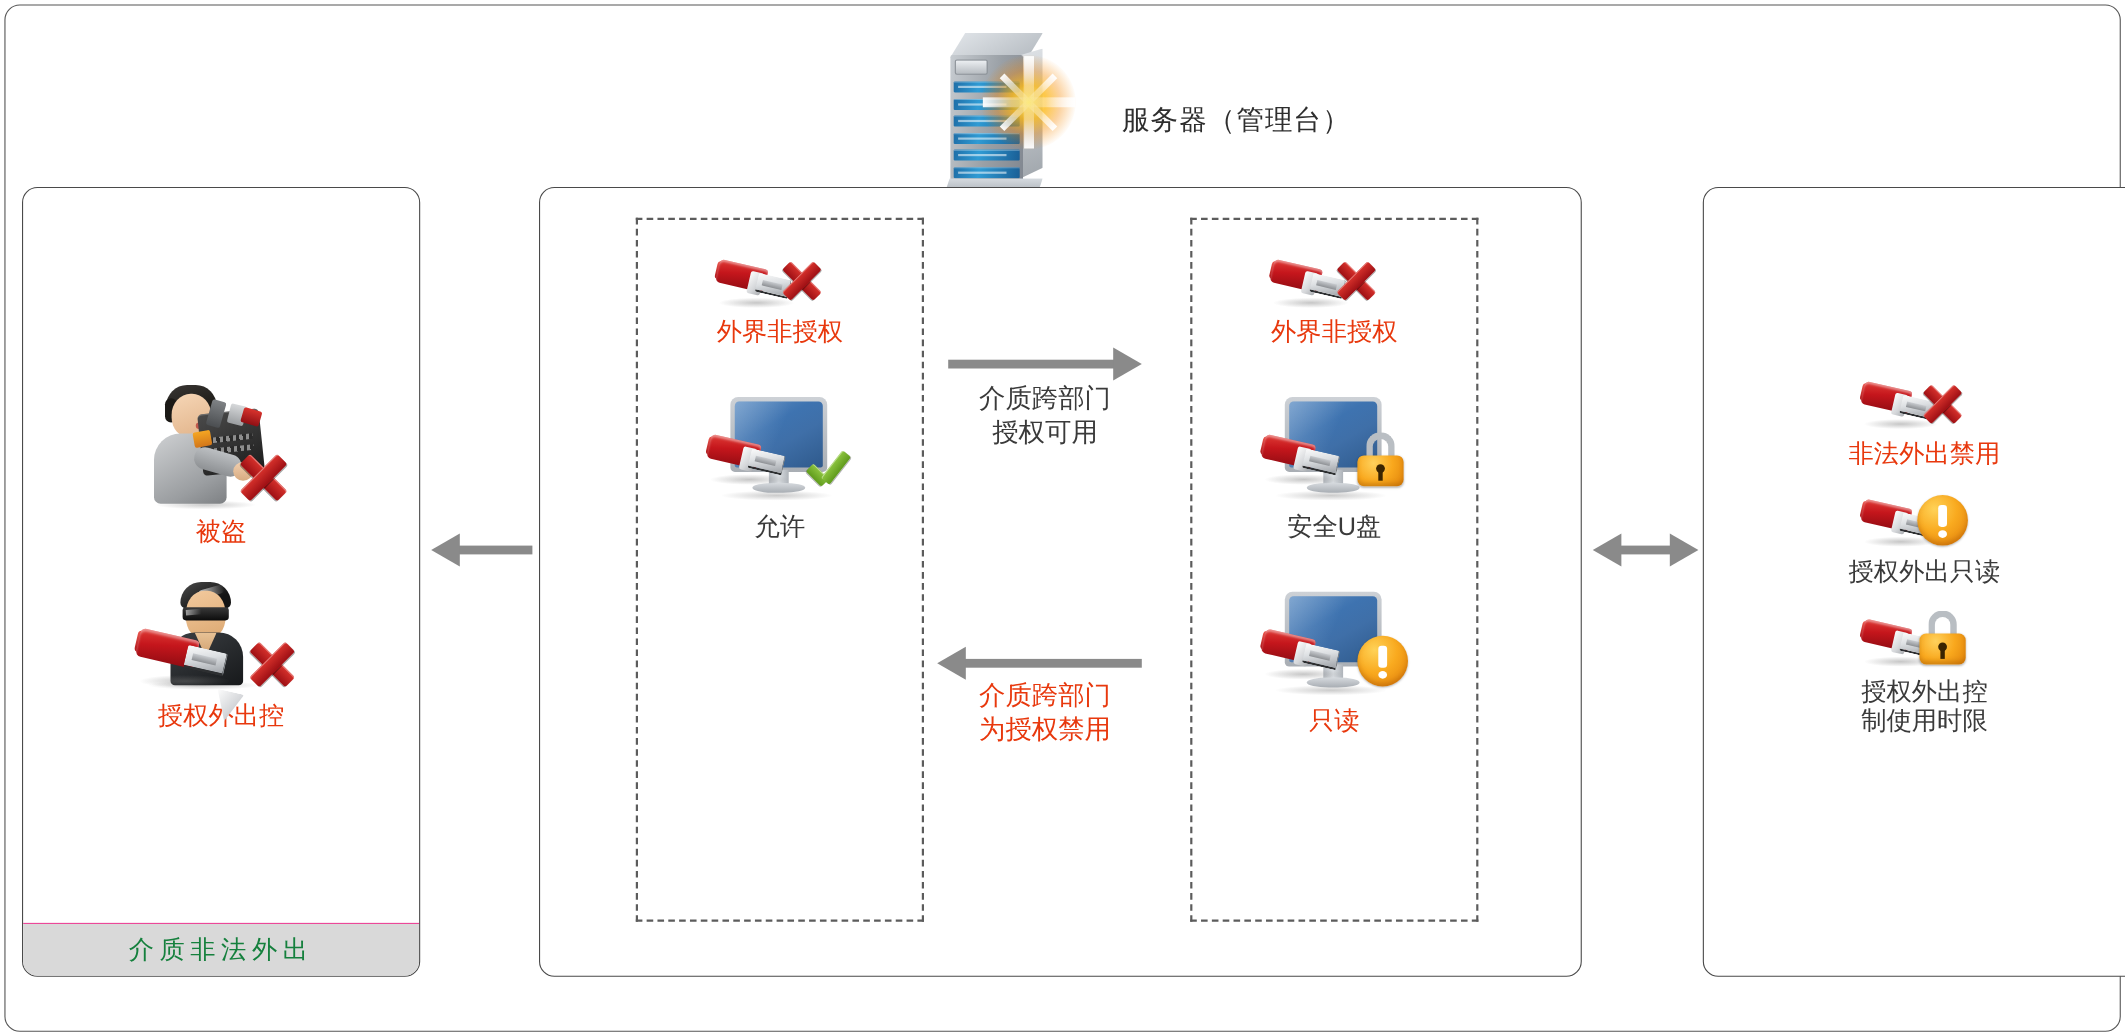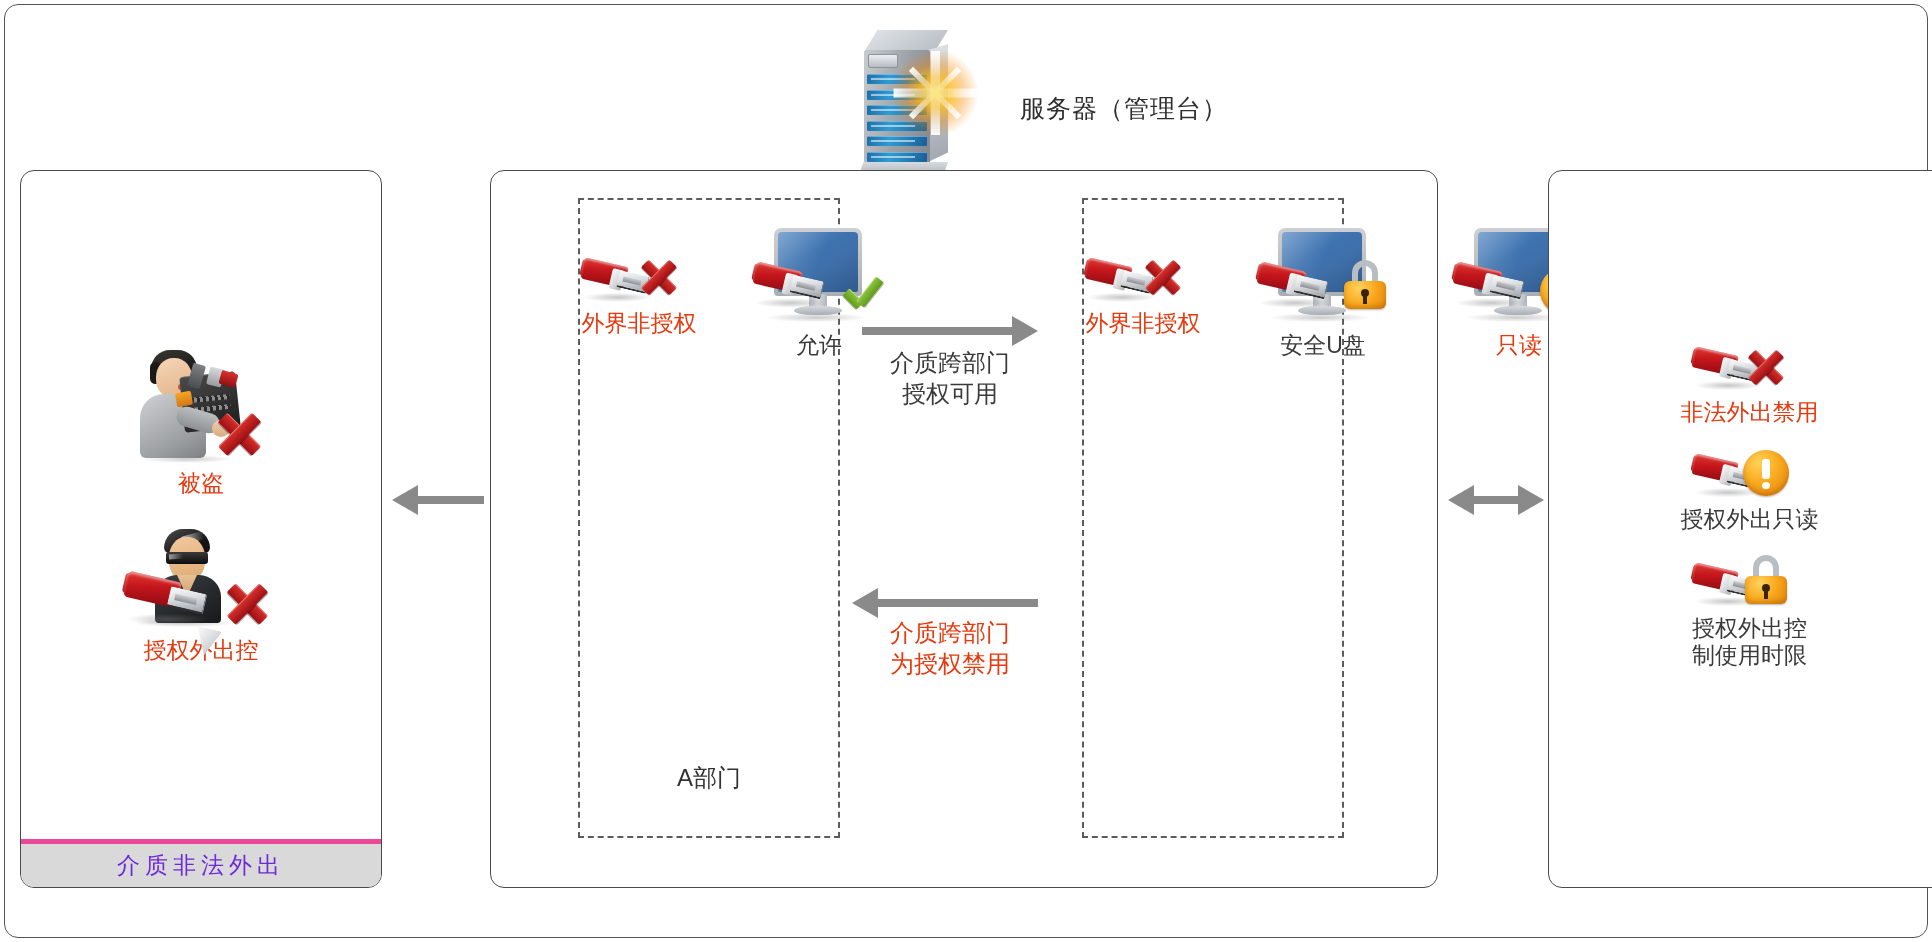--- a/index.html
+++ b/index.html
@@ -42,26 +42,26 @@
     display: flex;
     flex-direction: column;
     align-items: center;
     justify-content: center;
   }
   .panel-footer {
     position: absolute;
     left: 0; right: 0; bottom: 0;
     height: 48px;
     background: #d9d9d9;
-    border-top: 5px solid #ec4899;
+    border-top: 1px solid #ec4899;
     display: flex;
     align-items: center;
     justify-content: center;
     font-size: 23px;
-    color: #6d28d9;
+    color: #15803d;
     letter-spacing: 5px;
   }
 
   
   .item {
     display: flex;
     flex-direction: column;
     align-items: center;
   }
   .item-label {
@@ -500,21 +500,21 @@
     position: absolute;
     border: 2px dashed #5c5c5c;
     background: #fff;
   }
   .dept-a { left: 578px; top: 198px; width: 262px; height: 640px; }
   .dept-b { left: 1082px; top: 198px; width: 262px; height: 640px; }
   .dept-stack {
     position: absolute;
     left: 0; right: 0; top: 28px;
     display: flex;
-    flex-direction: row;
+    flex-direction: column;
     align-items: center;
     gap: 40px;
   }
   .dept-name {
     position: absolute;
     left: 0; right: 0; bottom: 42px;
     text-align: center;
     font-size: 24px;
     color: #333;
   }
@@ -694,21 +694,20 @@
           <div class="check" style="position:absolute;left:96px;top:44px;">
             <span class="s1"></span>
               <span class="s2"></span>
           </div>
         </div>
         <div class="item-label lbl-dark">允许</div>
       </div>
 
 
     </div>
-    <div class="dept-name">A部门</div>
   </div>
 
   <div class="dept dept-b">
     <div class="dept-stack" style="gap:46px;">
 
       <div class="item">
         <div class="icon-wrap" style="width:118px;height:54px;position:relative;">
           <div class="usb" style="position:absolute;left:2px;top:6px;transform:scale(1.02);transform-origin:left top;">
             <div class="shadow"></div>
               <div class="cap"></div>

